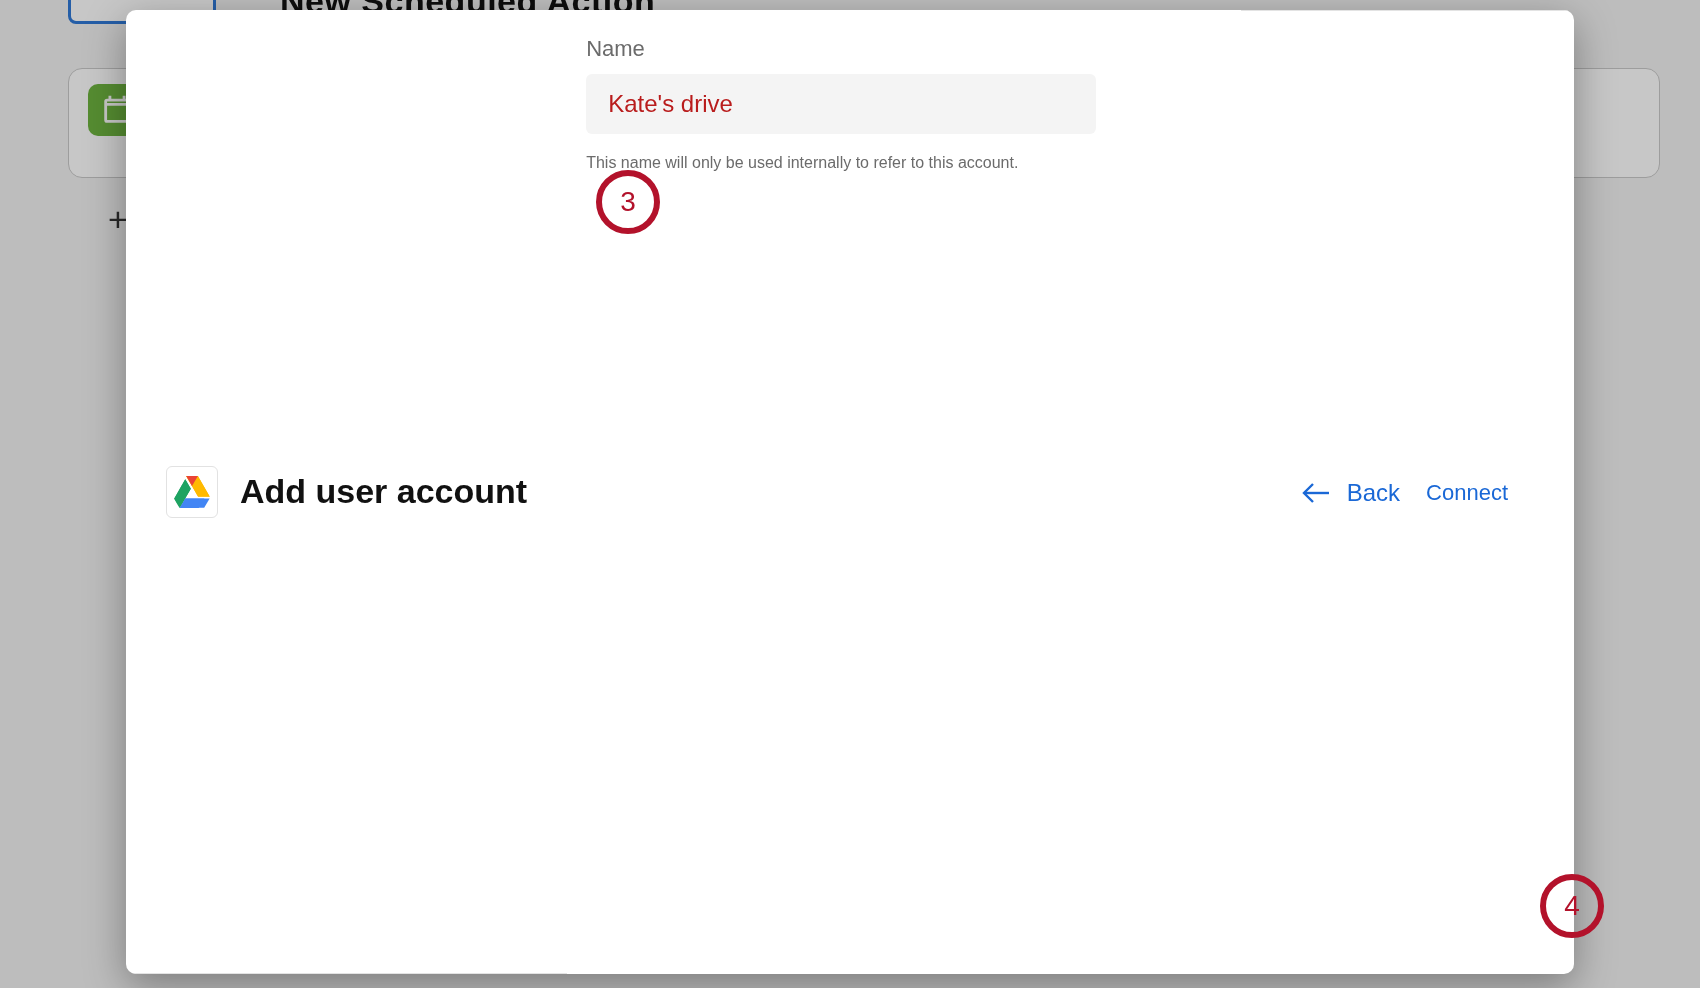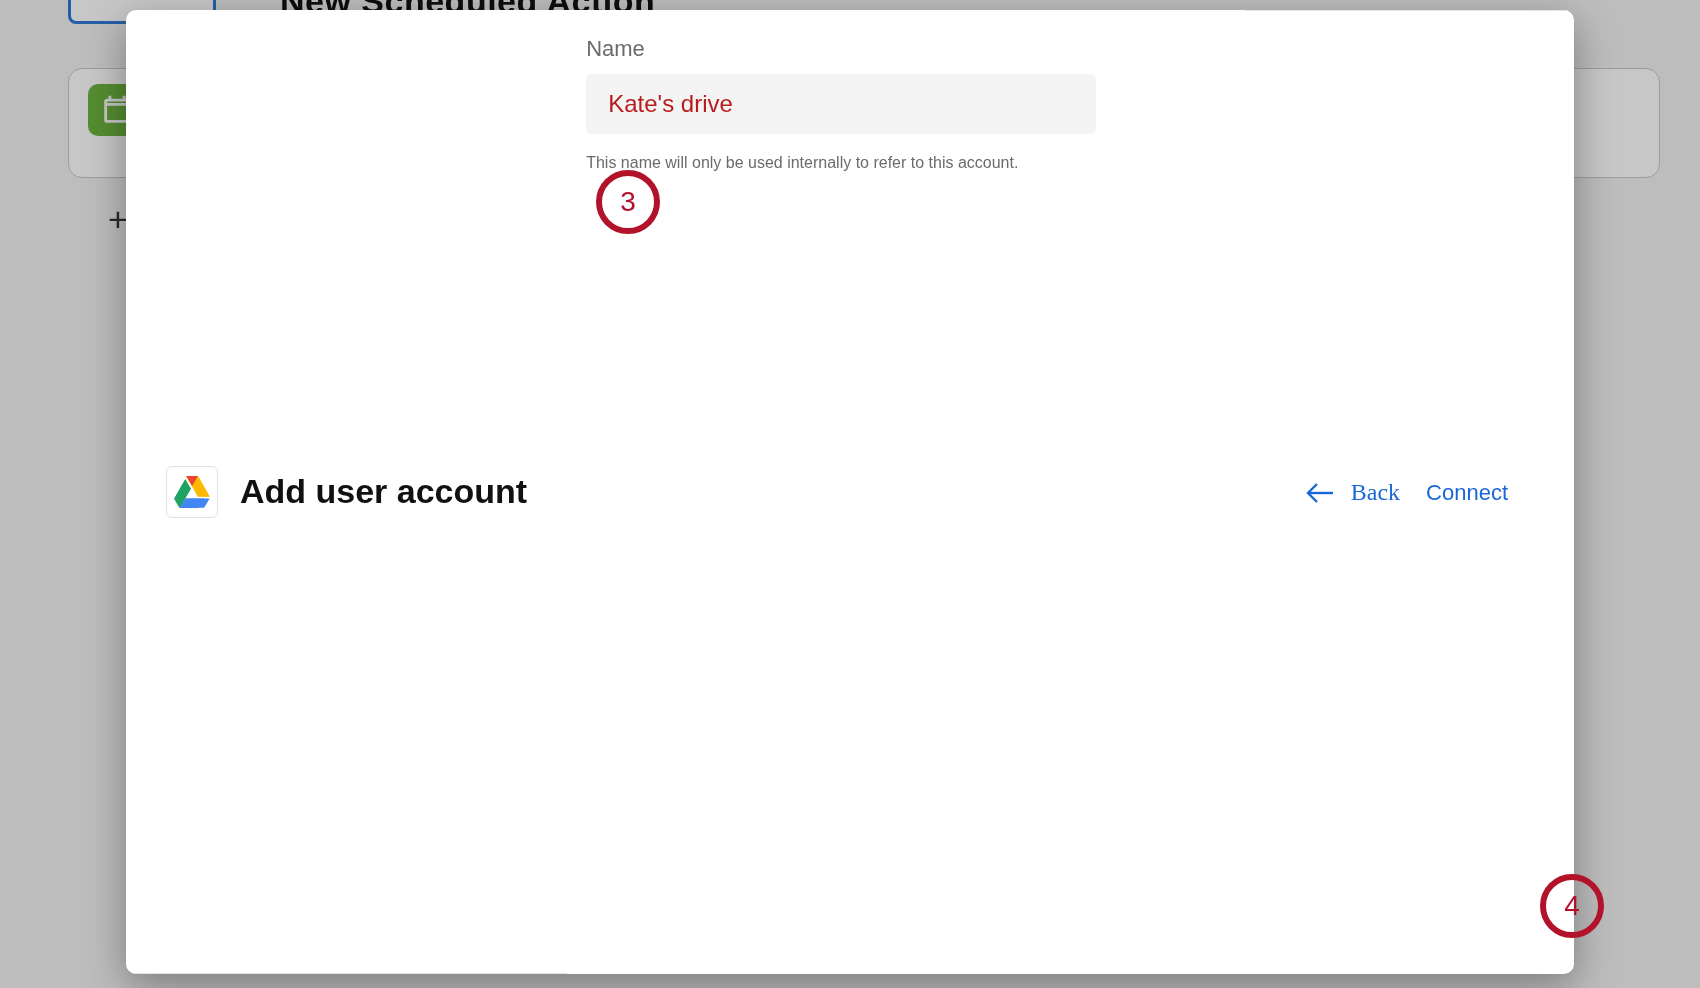--- a/index.html
+++ b/index.html
@@ -145,21 +145,20 @@
     .back-button {
       display: inline-flex;
       align-items: center;
       gap: 16px;
       color: #1a68d6;
       font-size: 24px;
       font-weight: 500;
       background: none;
       border: none;
       cursor: pointer;
-      font-family: Liberation Serif, serif;
     }
     .back-button svg { width: 30px; height: 22px; stroke: #1a68d6; fill: none; stroke-width: 2.4; }
     .footer-spacer { flex: 1; }
     .cancel-button {
       background: none;
       border: none;
       color: #1a68d6;
       font-size: 22px;
       cursor: pointer;
       padding: 14px 26px;

